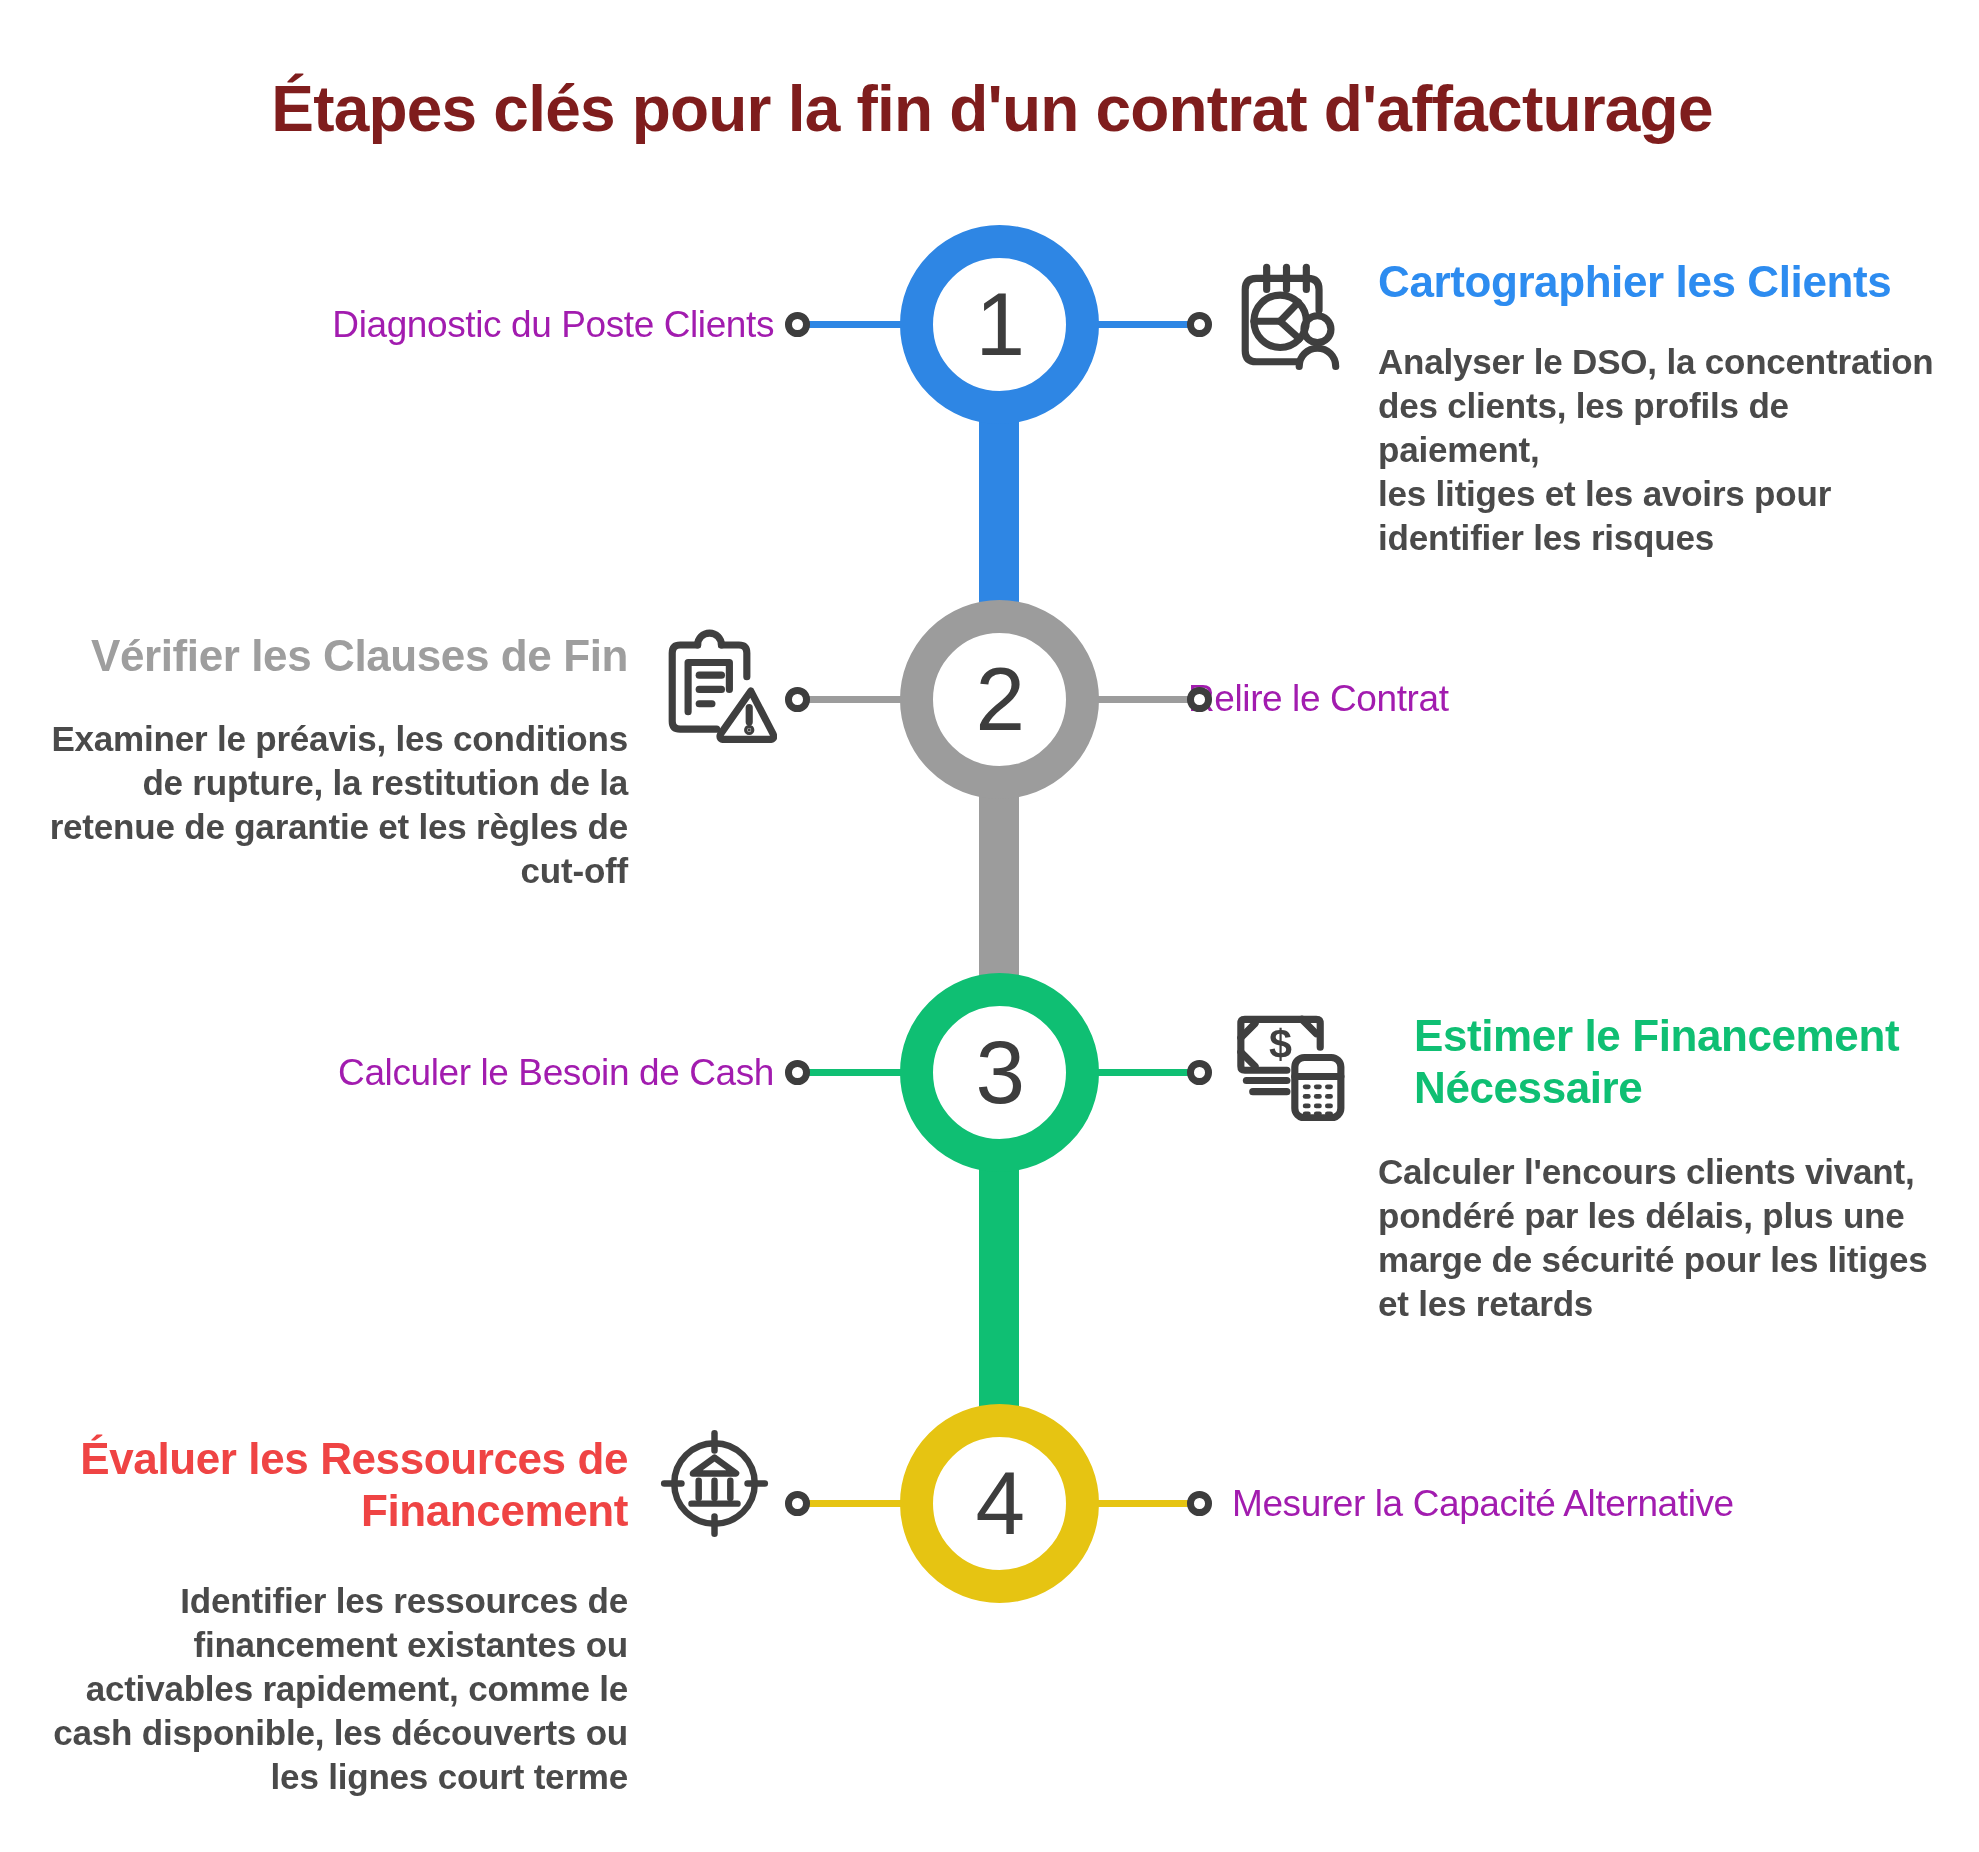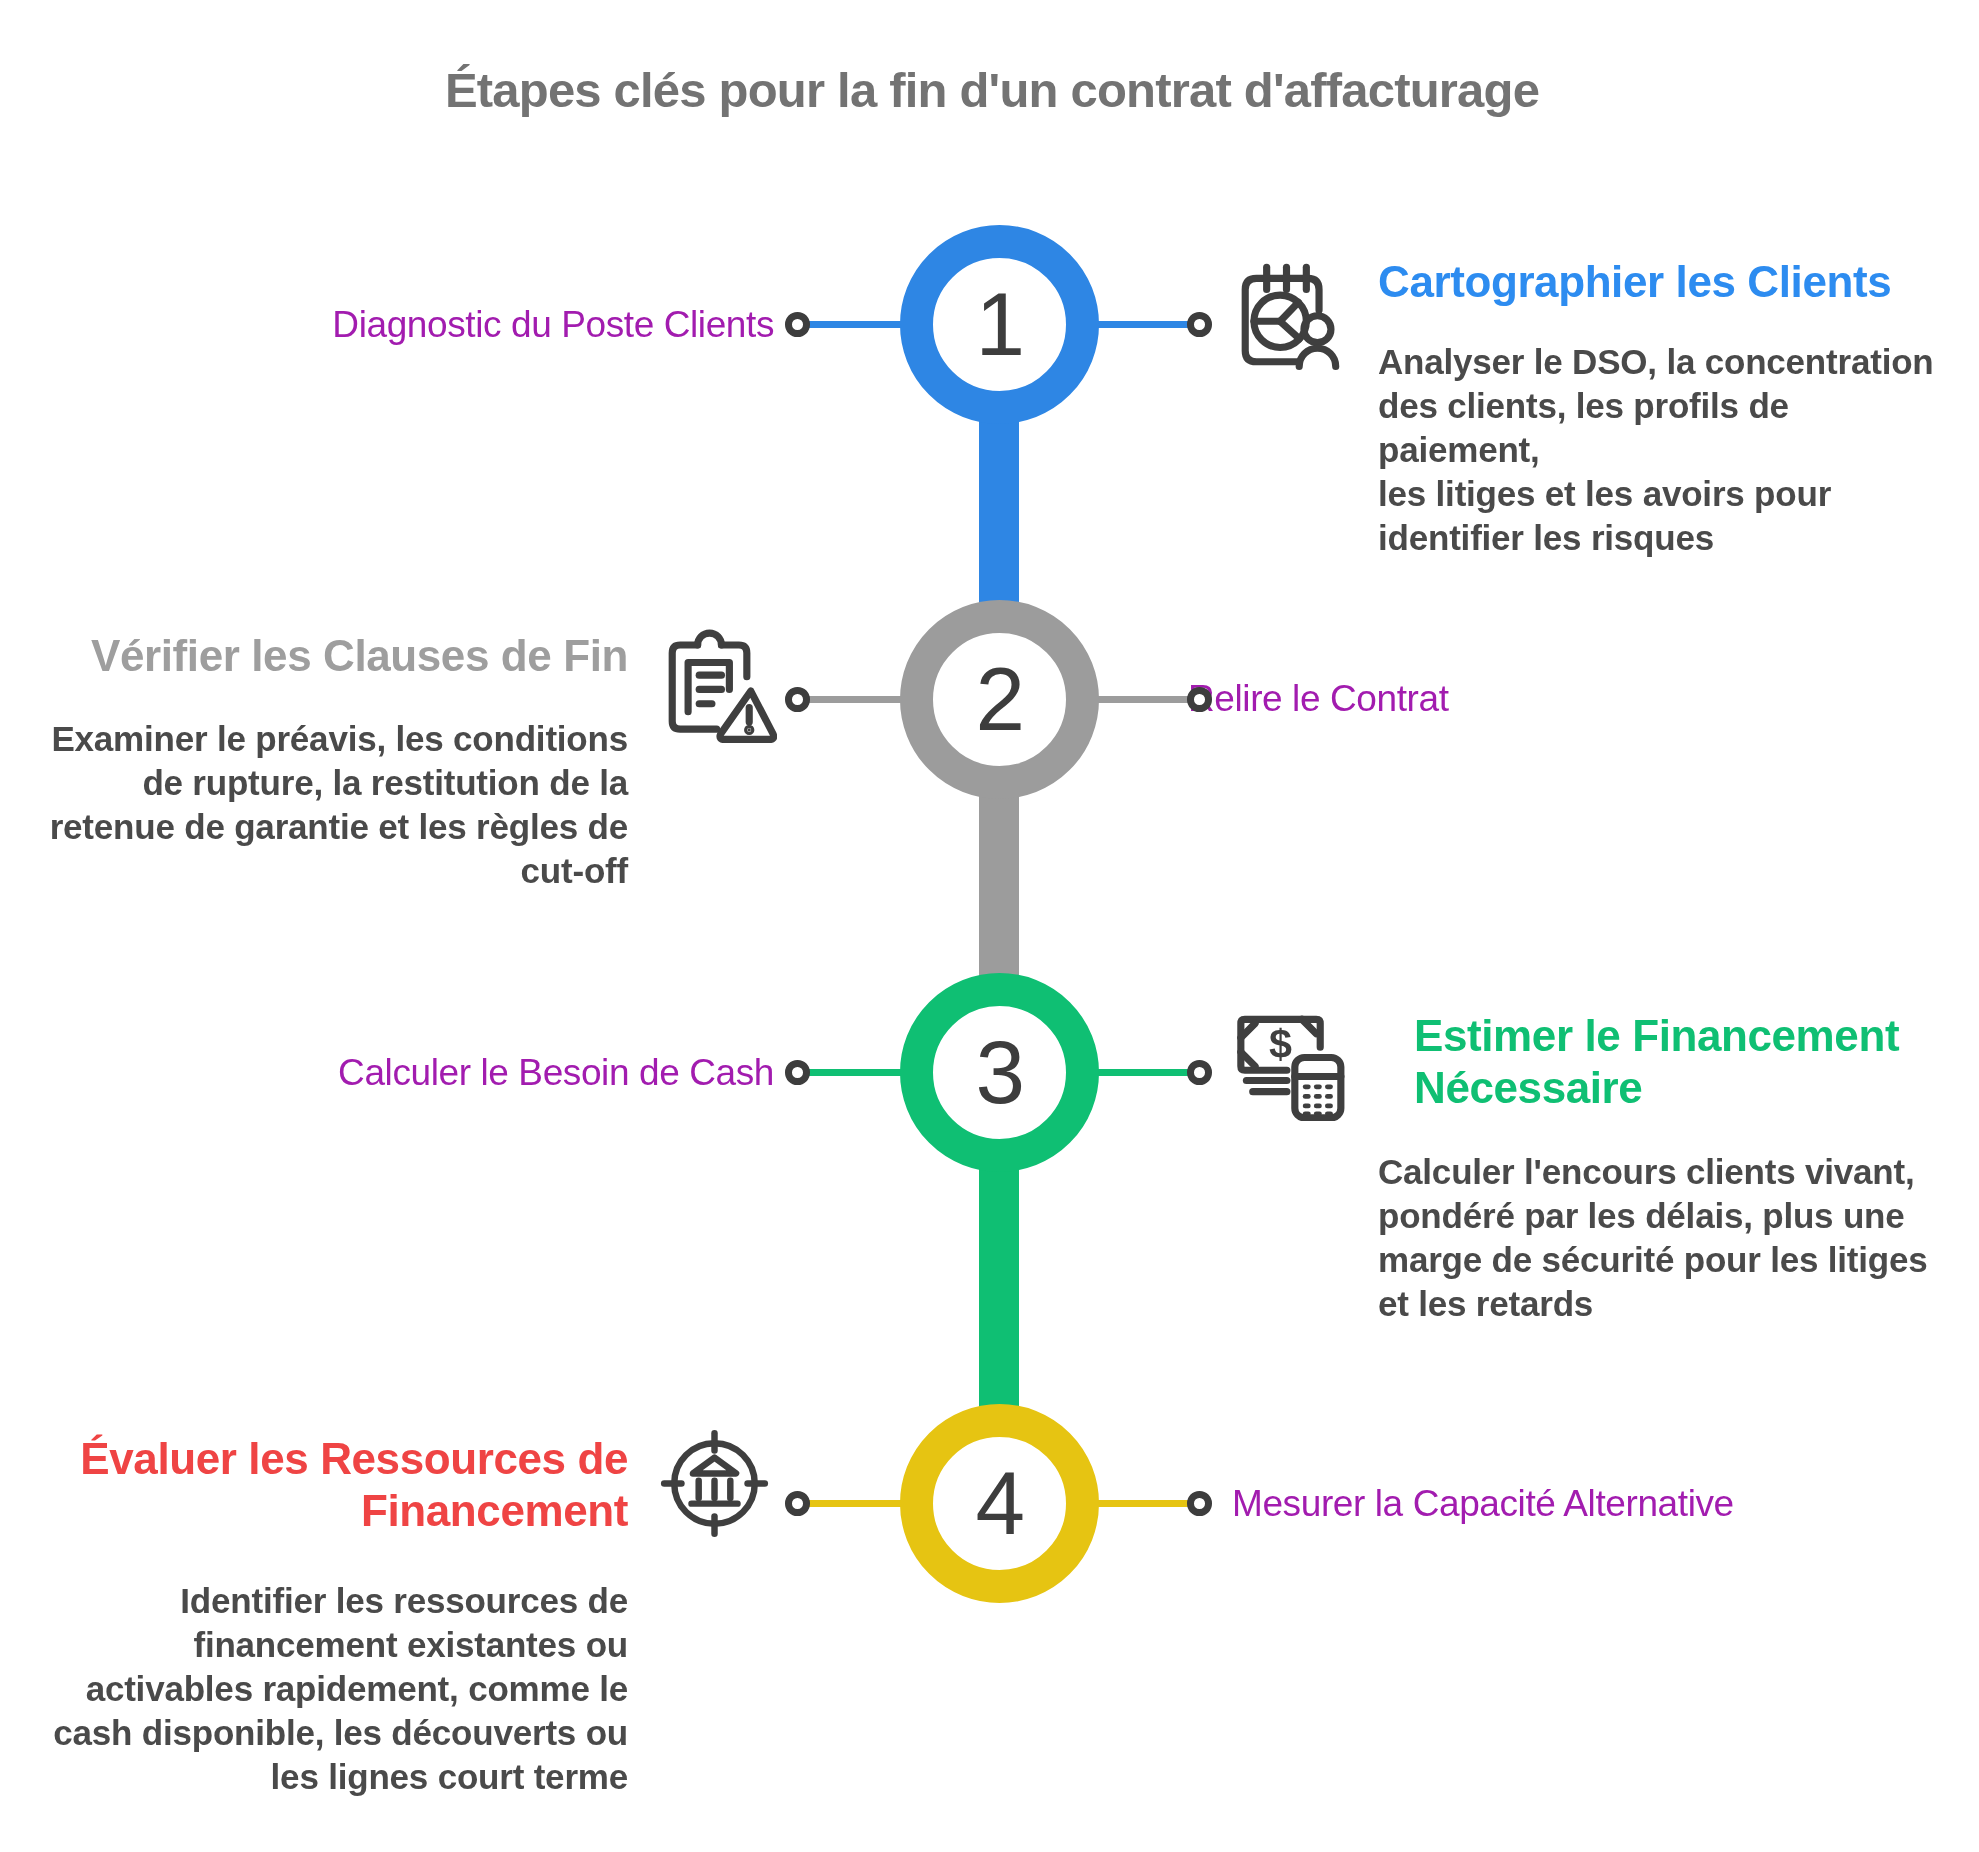--- a/index.html
+++ b/index.html
@@ -6,22 +6,22 @@
   .canvas{
     position:relative;
     width:1980px;height:1853px;
     background:#ffffff;
     font-family:"Liberation Sans", sans-serif;
     overflow:hidden;
   }
   .title{
     position:absolute;left:4px;right:0;top:29px;
     text-align:center;
-    font-size:49px;font-weight:700;letter-spacing:-0.8px;
-    color:#737373;
+    font-size:64px;font-weight:700;letter-spacing:-0.8px;
+    color:#7f1d1d;
   }
   .vline{position:absolute;width:40px;z-index:1;}
   .hline{position:absolute;height:7.1px;z-index:1;border-radius:3.2px;}
   .circle{
     position:absolute;width:199px;height:199px;
     box-sizing:border-box;border:33px solid #ccc;border-radius:50%;
     background:#ffffff;z-index:2;
     display:flex;align-items:center;justify-content:center;
   }
   .circle .num{

